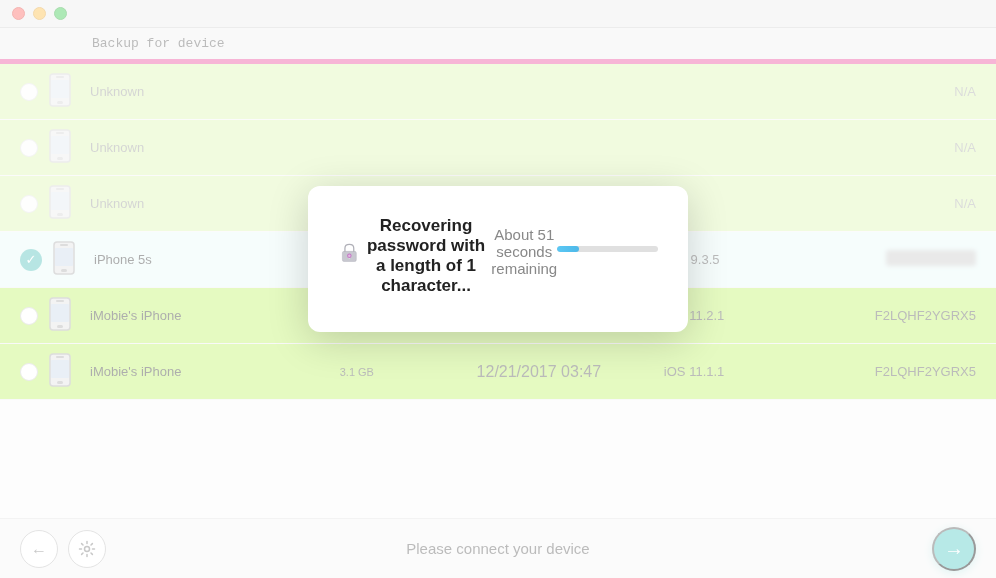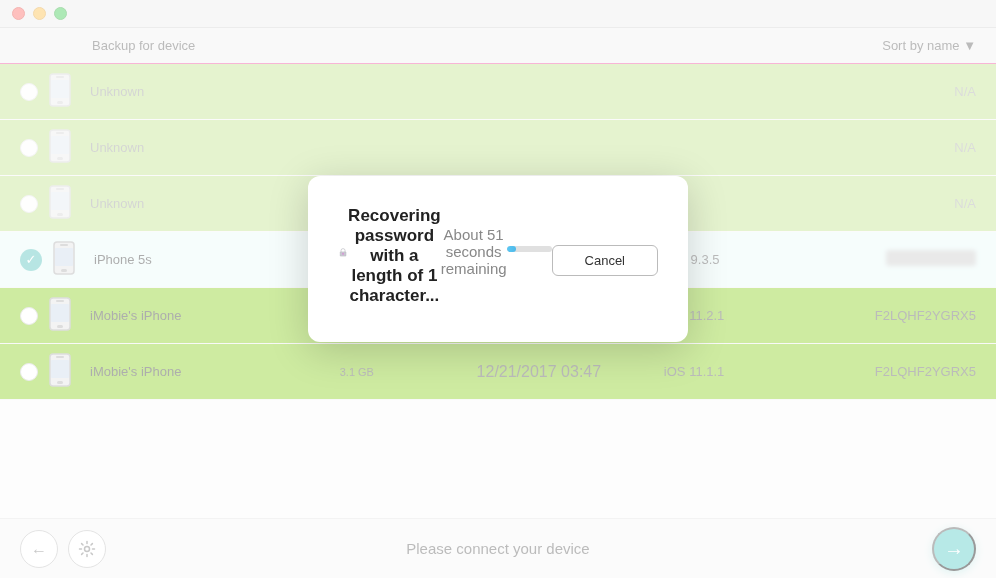--- a/index.html
+++ b/index.html
@@ -57,24 +57,25 @@
       overflow: hidden;
       position: relative;
     }
 
     .backup-header {
       display: flex;
       align-items: center;
       padding: 0 20px;
       height: 36px;
       background: #f0f0f0;
-      border-bottom: 1px solid #ec4899;
+      border-bottom: 5px solid #ec4899;
       font-size: 13px;
       color: #555;
       font-weight: 500;
+      font-family: Liberation Mono, monospace;
     }
     .backup-header .col-device { flex: 2; }
     .backup-header .col-size { flex: 1; text-align: left; }
     .backup-header .col-date { flex: 1.5; text-align: left; }
     .backup-header .col-ios { flex: 1; text-align: left; }
     .sort-by {
       margin-left: auto;
       color: #555;
       font-size: 12px;
       cursor: pointer;
@@ -84,21 +85,21 @@
       overflow-y: auto;
       height: calc(100% - 36px);
     }
 
     .backup-row {
       display: flex;
       align-items: center;
       padding: 0 20px;
       height: 56px;
       border-bottom: 1px solid #efefef;
-      background: #84cc16;
+      background: #bef264;
     }
     .backup-row.selected {
       background: #e8faf8;
     }
     .backup-row.dimmed {
       opacity: 0.5;
     }
 
     .row-checkbox {
       width: 20px;
@@ -293,21 +294,20 @@
 
   <div class="backup-list-container">
 
     <div class="backup-header">
       <span style="width:20px; margin-right:10px;"></span>
       <span style="width:32px; margin-right:10px;"></span>
       <span class="col-device">Backup for device</span>
       <span class="col-size"></span>
       <span class="col-date"></span>
       <span class="col-ios"></span>
-      <span class="col-pw sort-by">Sort by name ▼</span>
     </div>
 
     <div class="backup-rows" id="backup-rows-container">
     <div class="backup-row dimmed">
           <div class="row-checkbox unchecked"></div>
           <div class="device-icon"><svg width="24" height="34" viewBox="0 0 24 34">
     <rect x="2" y="1" width="20" height="32" rx="3" ry="3" fill="#e0e0e0" stroke="#aaa" stroke-width="1.5"></rect>
     <rect x="8" y="3" width="8" height="2" rx="1" fill="#aaa"></rect>
     <rect x="9" y="28" width="6" height="3" rx="1.5" fill="#aaa"></rect>
     <rect x="3" y="7" width="18" height="18" rx="1" fill="#c8d8e8"></rect>
@@ -421,15 +421,14 @@
       <circle cx="36" cy="48" r="4" fill="white" opacity="0.5"></circle>
     </svg>
 
     <div class="modal-title">Recovering password with a length of 1 character...</div>
     <div class="modal-subtitle">About 51 seconds remaining</div>
 
     <div class="progress-bar-container">
       <div class="progress-bar-fill" id="progress-fill" style="width: 22%;"></div>
     </div>
 
-    <button class="btn-cancel">Cancel</button>
   </div>
 </div>
 
 </body></html>

